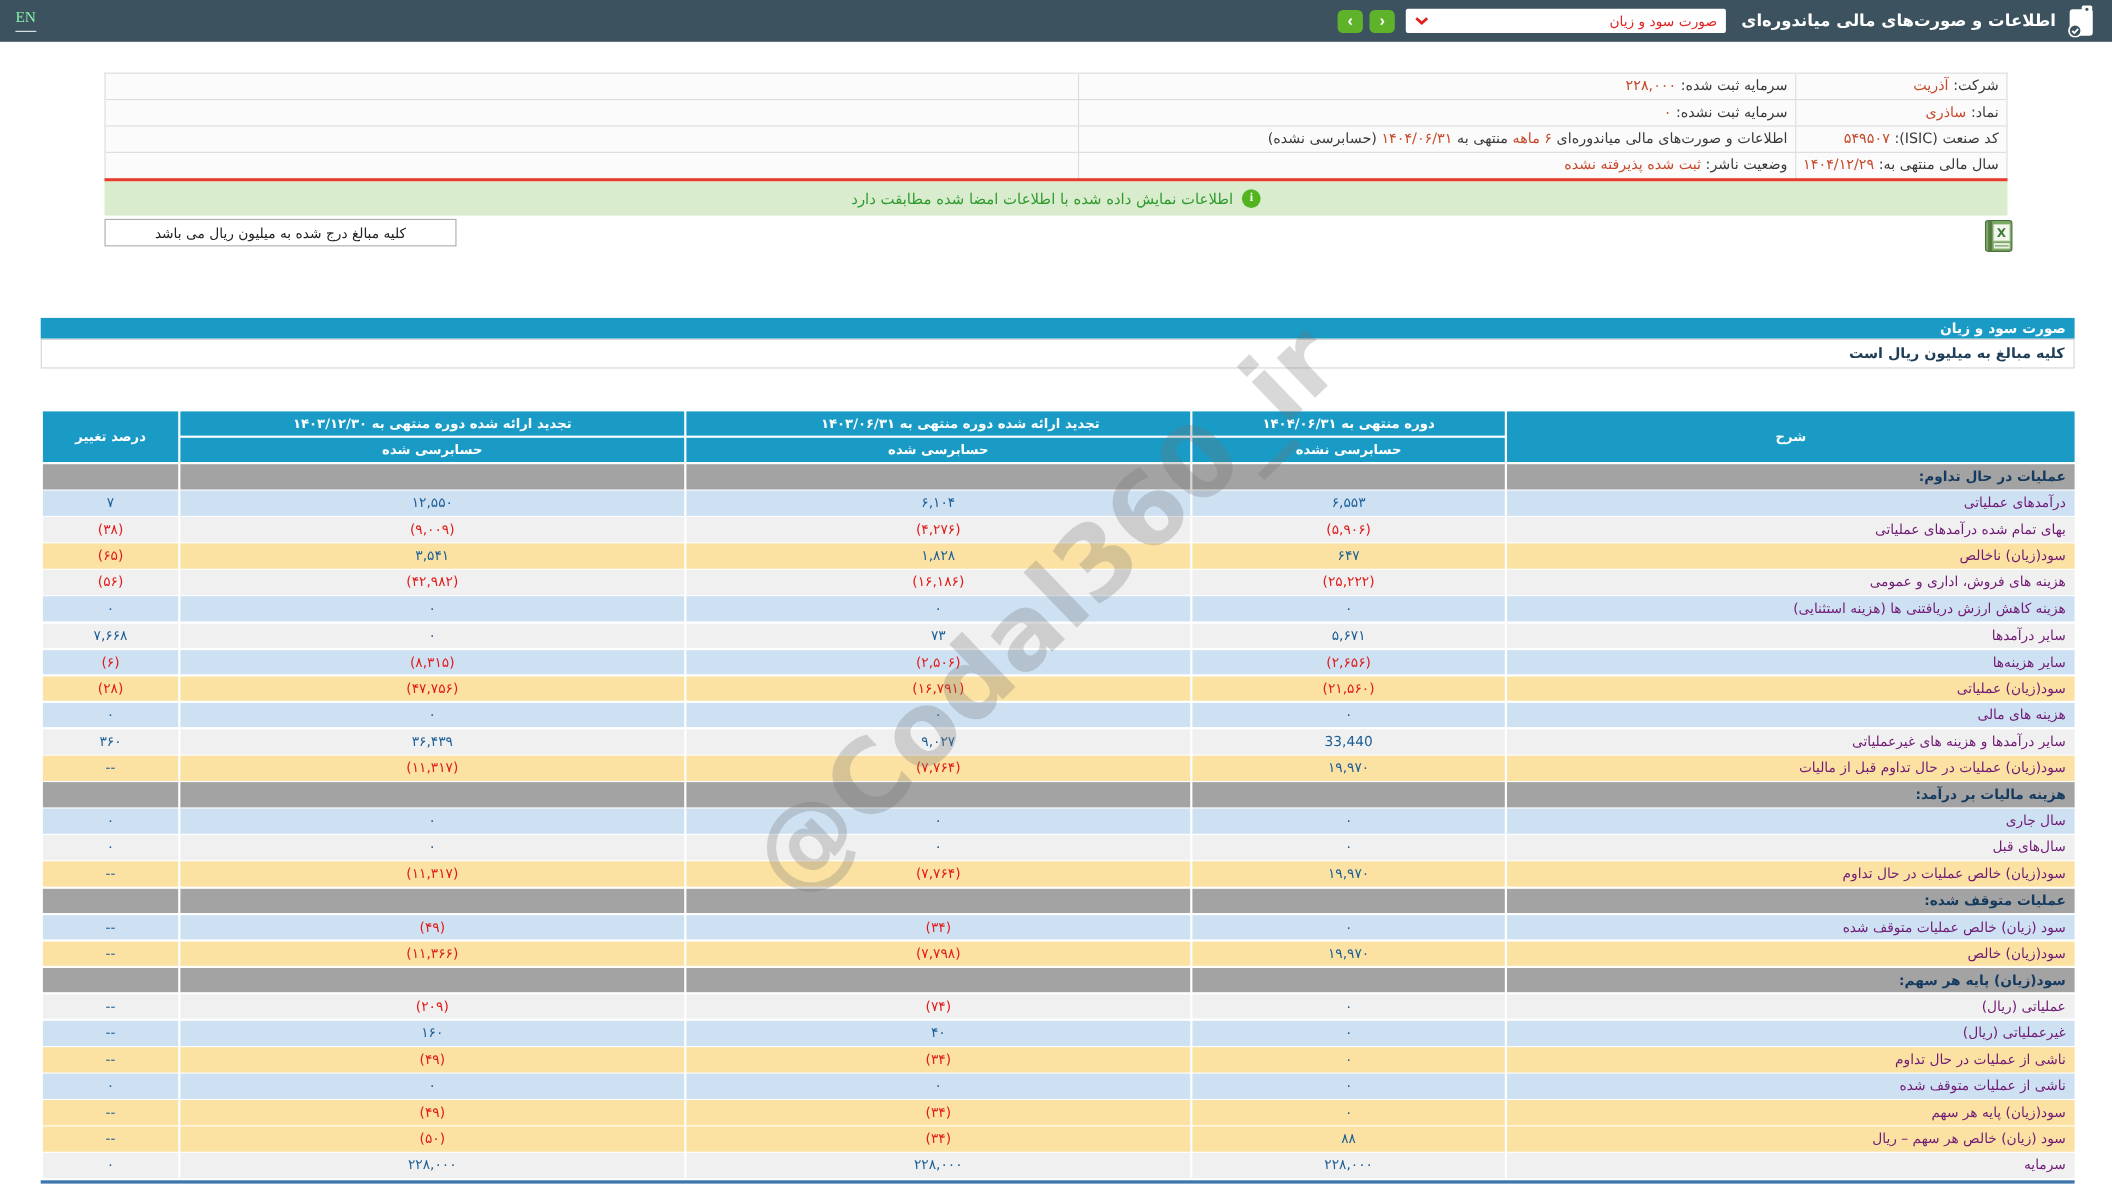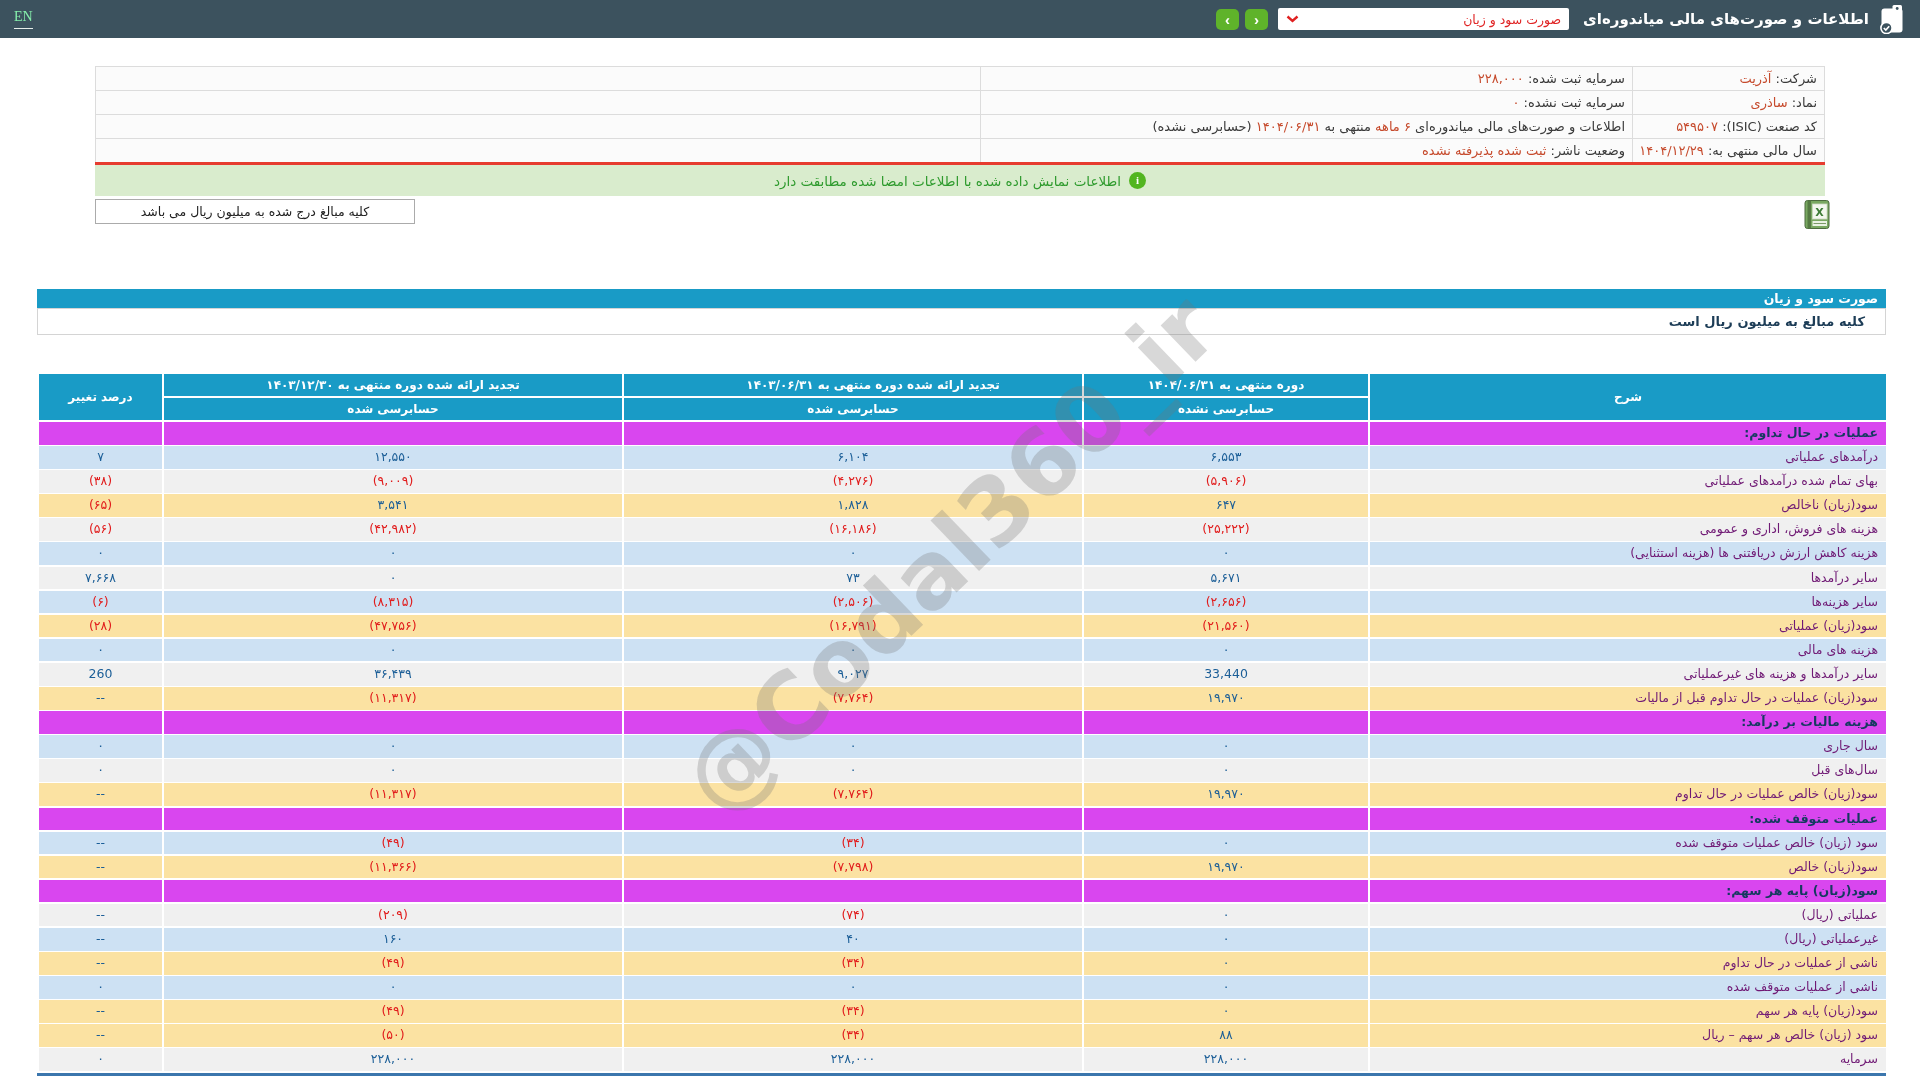--- a/index.html
+++ b/index.html
@@ -42,21 +42,21 @@
   .unit-note { position:absolute; left:95px; top:199px; width:320px; height:25px; background:#fff;
                border:1px solid #ababab; text-align:center; font-size:12.5px; color:#222;
                line-height:23px; }
   .excel-icon { position:absolute; left:1803px; top:199px; width:28px; height:31px; cursor:pointer; }
 
   
   .stmt-title { position:absolute; left:37px; top:289px; width:1849px; height:19px; background:#199bc6;
                 color:#fff; font-size:12.5px; font-weight:bold; line-height:19px; padding:0 8px; }
   .stmt-subtitle { position:absolute; left:37px; top:308px; width:1849px; height:27px; background:#fff;
                    border:1px solid #d4d4d4; color:#1d3d57; font-size:13px; font-weight:bold;
-                   line-height:25px; padding:0 20px; }
+                   line-height:25px; padding:0 8px; }
 
   .stmt-table { position:absolute; left:37px; top:374px; width:1849px; }
   .thead { display:grid; grid-template-columns:516px 284px 458px 458px 123px;
            grid-template-rows:22px 22px; gap:2px; background:#fff; }
   .hcell { background:#199bc6; color:#fff; font-size:12px; font-weight:bold;
            display:flex; align-items:center; justify-content:center; white-space:nowrap; }
   .h-desc   { grid-column:1; grid-row:1 / 3; }
   .h-p1     { grid-column:2; grid-row:1; }
   .h-p2     { grid-column:3; grid-row:1;padding-left:40px; }
   .h-p3     { grid-column:4; grid-row:1; }
@@ -68,21 +68,21 @@
   .tbody { margin-top:2px; }
   .trow { display:grid; grid-template-columns:516px 284px 458px 458px 123px;
           column-gap:2px; height:22.6px; margin-bottom:1.5px; }
   .tcell { font-size:12.5px; line-height:22.6px; white-space:nowrap; overflow:hidden; }
   .c-label { text-align:right; padding:0 8px; color:#701a75; }
   .c-num { text-align:center; color:#1b5e97; }
   .c-num.neg { color:#e11b1b; }
   .trow.blue   .tcell { background:#cde1f3; }
   .trow.white  .tcell { background:#f0f0f0; }
   .trow.yellow .tcell { background:#fbe2a2; }
-  .trow.section .tcell { background:#d946ef; }
+  .trow.section .tcell { background:#a3a3a3; }
   .trow.section .c-label { color:#143a5f; font-weight:bold; }
   .table-bottom-border { width:1849px; height:3px; background:#3b76ad; }
 
   
   .watermark { position:absolute; left:950px; top:555px; transform:translate(-50%,-50%) rotate(-44deg);
                font-size:92px; font-weight:bold; color:rgba(115,115,115,0.28);
                white-space:nowrap; pointer-events:none; z-index:6; direction:ltr; }
 </style>
 </head>
 <body>
@@ -262,21 +262,21 @@
           <div class="tcell c-num">۰</div>
           <div class="tcell c-num">۰</div>
           <div class="tcell c-num">۰</div>
           <div class="tcell c-num">۰</div>
         </div>
         <div class="trow white">
           <div class="tcell c-label">سایر درآمدها و هزینه های غیرعملیاتی</div>
           <div class="tcell c-num">33,440</div>
           <div class="tcell c-num">۹,۰۲۷</div>
           <div class="tcell c-num">۳۶,۴۳۹</div>
-          <div class="tcell c-num">260</div>
+          <div class="tcell c-num">۳۶۰</div>
         </div>
         <div class="trow yellow">
           <div class="tcell c-label">سود(زیان) عملیات در حال تداوم قبل از مالیات</div>
           <div class="tcell c-num">۱۹,۹۷۰</div>
           <div class="tcell c-num neg">(۷,۷۶۴)</div>
           <div class="tcell c-num neg">(۱۱,۳۱۷)</div>
           <div class="tcell c-num">--</div>
         </div>
         <div class="trow section">
           <div class="tcell c-label">هزینه مالیات بر درآمد:</div>

